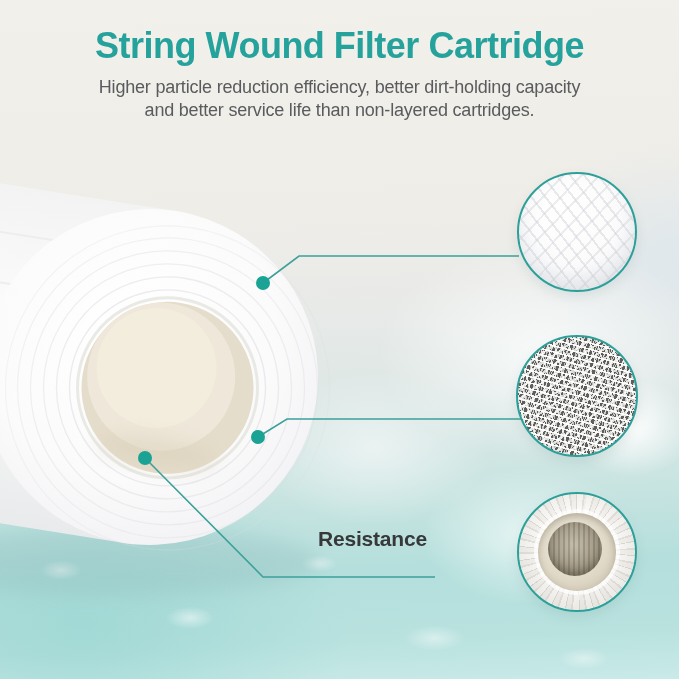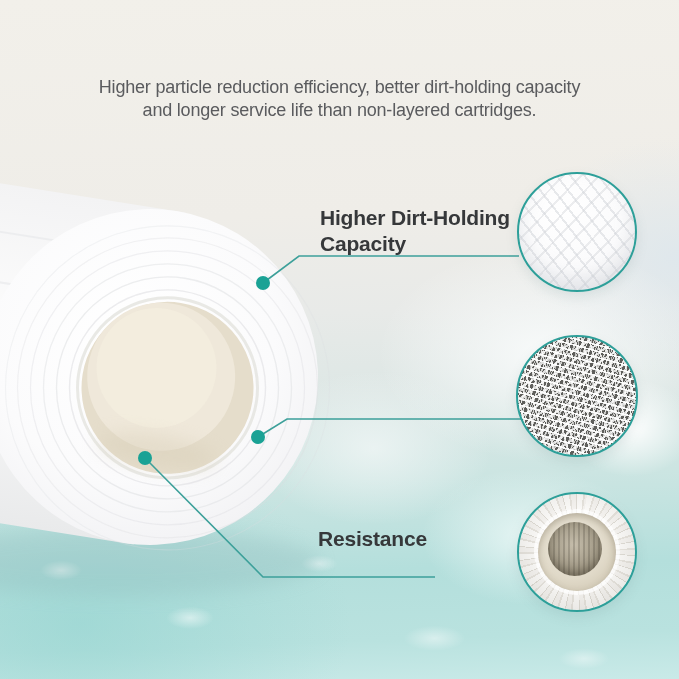--- a/index.html
+++ b/index.html
@@ -146,29 +146,26 @@
       <polyline class="callout-line" points="258,437 287,419 521,419"></polyline>
       <polyline class="callout-line" points="145,458 263,577 435,577"></polyline>
     </g>
     <g>
       <circle class="callout-dot" cx="263" cy="283" r="7"></circle>
       <circle class="callout-dot" cx="258" cy="437" r="7"></circle>
       <circle class="callout-dot" cx="145" cy="458" r="7"></circle>
     </g>
   </svg>
 
+  <h1 class="title">String Wound Filter Cartridge</h1>
   <p class="subtitle">
     <span>Higher particle reduction efficiency, better dirt-holding capacity</span>
-    <span>and longer service life than non-layered cartridges.</span>
+    <span>and better service life than non-layered cartridges.</span>
   </p>
 
-  <div class="label label-1">
-    <span>Higher Dirt-Holding</span>
-    <span>Capacity</span>
-  </div>
   <div class="label label-3">
     <span>Resistance</span>
   </div>
 
   <div class="detail-circle circle-1"></div>
   <div class="detail-circle circle-2"></div>
   <div class="detail-circle circle-3">
     <div class="end-ring">
       <div class="end-core"></div>
     </div>

